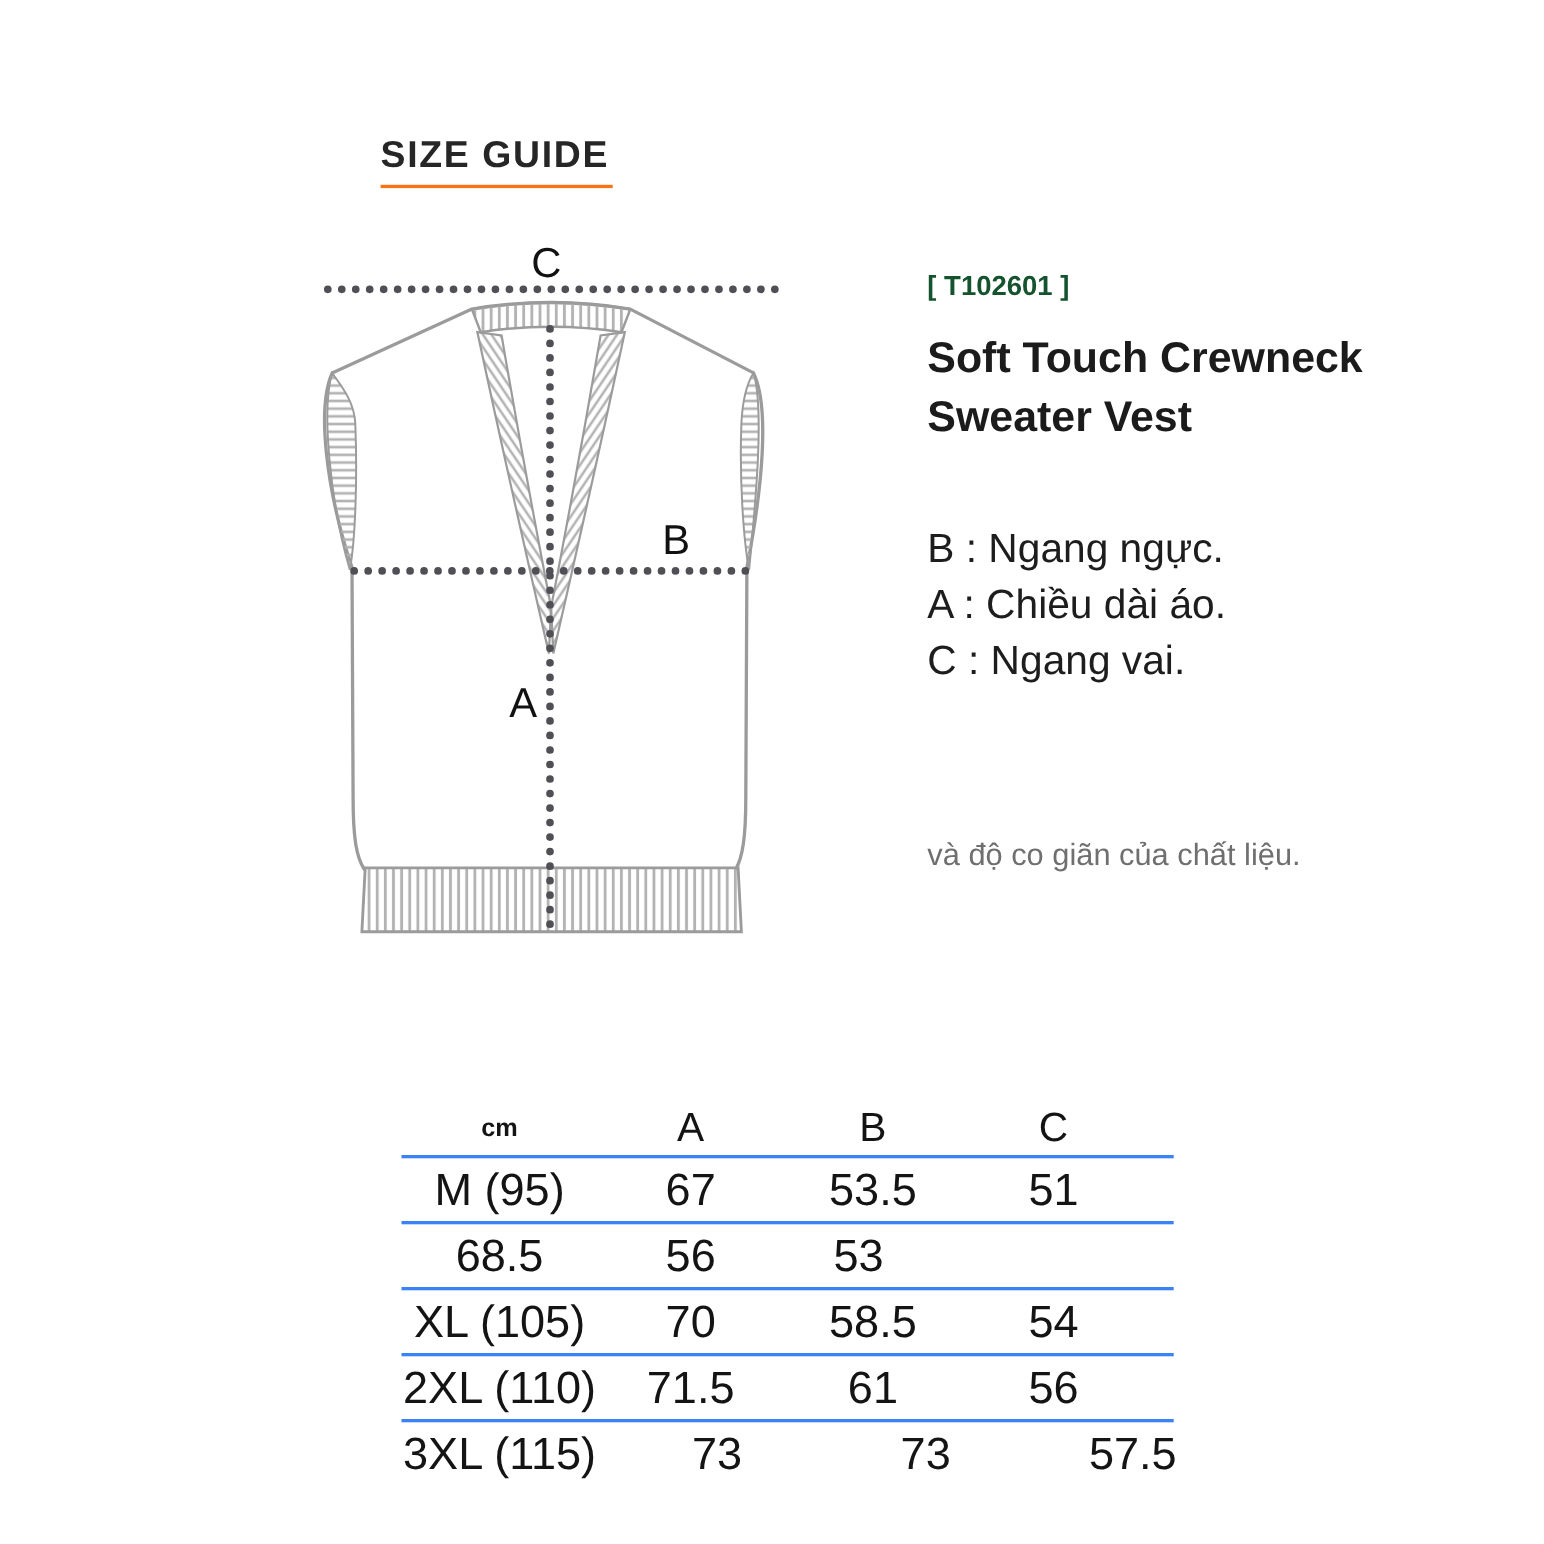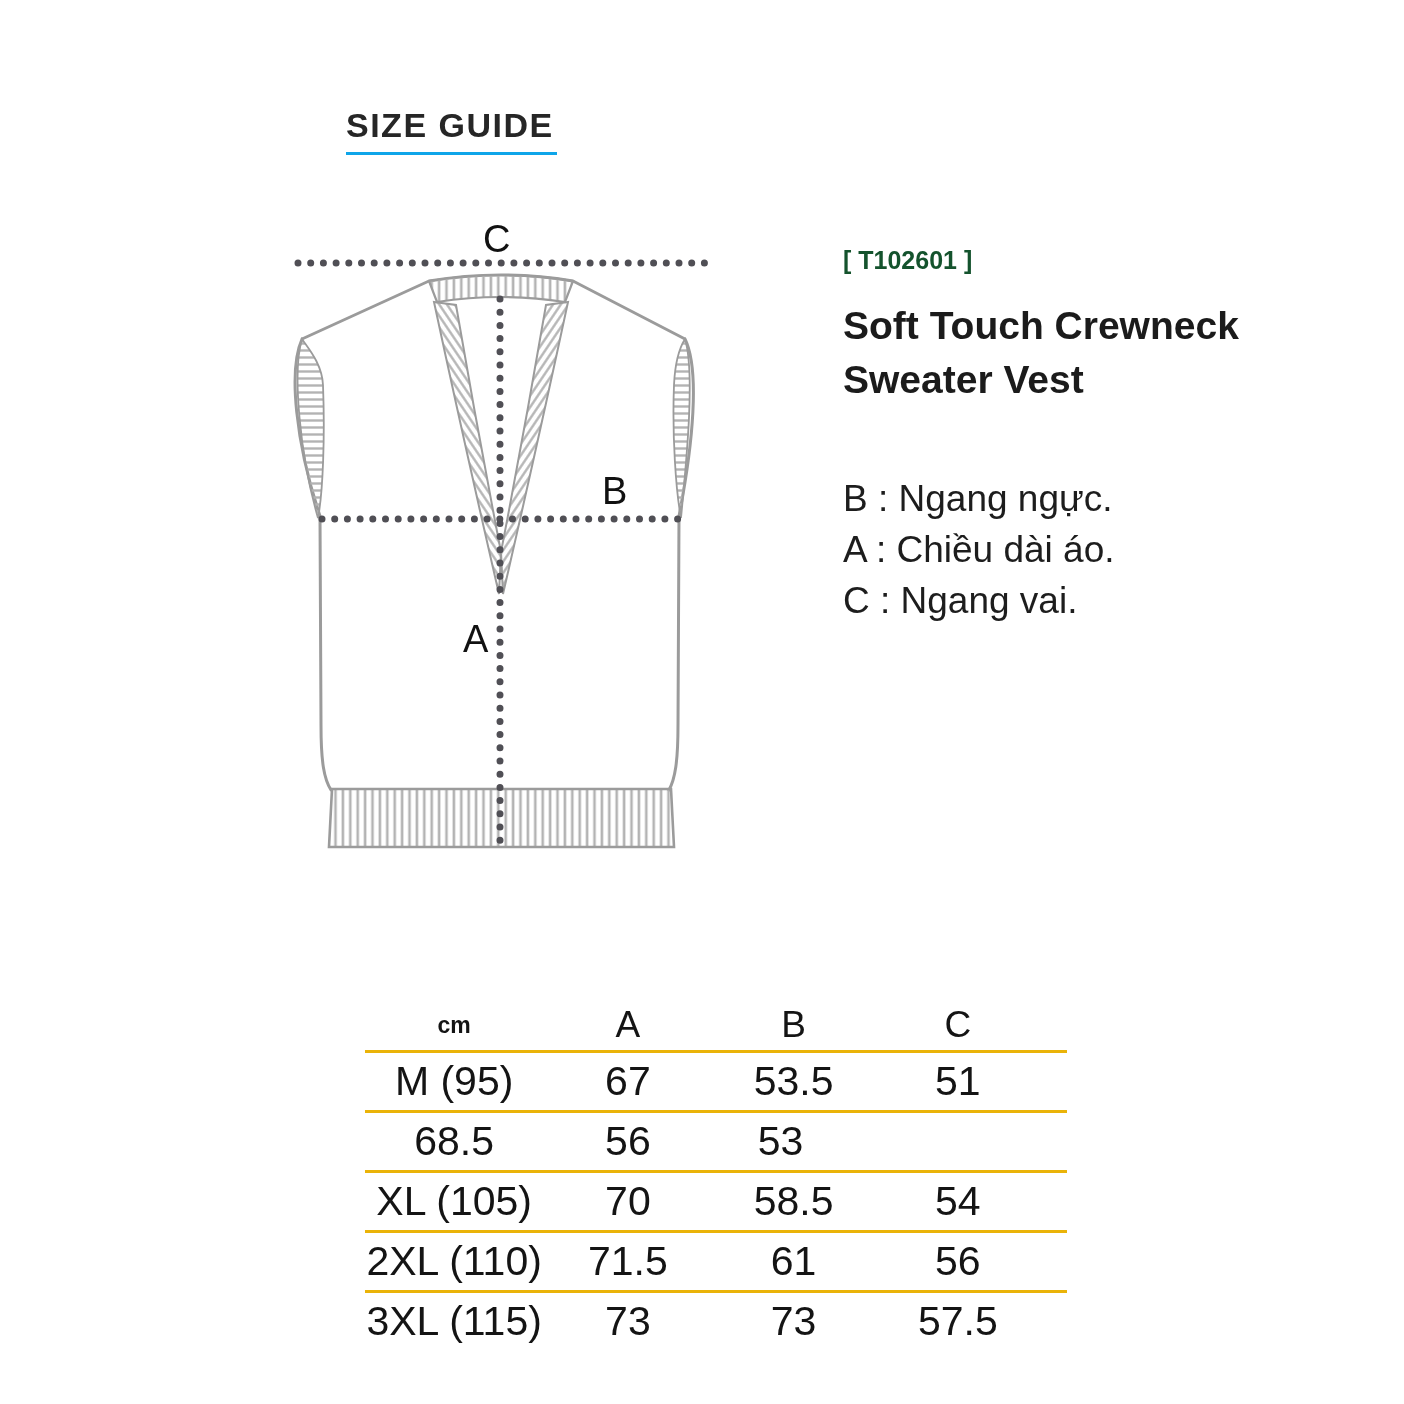--- a/index.html
+++ b/index.html
@@ -6,24 +6,24 @@
   body {
     width: 1404px; height: 1404px;
     background: #ffffff;
     position: relative;
     font-family: "Liberation Sans", "DejaVu Sans", sans-serif;
     color: #1d1d1d;
     overflow: hidden;
   }
 
   .page-title {
-    position: absolute; left: 346px; top: 106px;
+    position: absolute; left: 346px; top: 122px;
     font-size: 34px; font-weight: 600; letter-spacing: 1.5px;
     color: #262626;
-    border-bottom: 3px solid #0ea5e9;
+    border-bottom: 3px solid #f97316;
     padding: 0 3px 7px 0;
   }
 
   .vest-svg { position: absolute; left: 280px; top: 200px; }
 
   .product-code {
     position: absolute; left: 843px; top: 246px;
     font-size: 25px; font-weight: 700; color: #14532d;
   }
   .product-name {
@@ -44,26 +44,26 @@
 
   .size-table {
     position: absolute; left: 365px; top: 1000px; width: 702px;
   }
   .st-row {
     display: grid;
     grid-template-columns: 25.4% 24.1% 23.1% 27.4%;
     height: 57px;
     align-items: center;
     text-align: center;
-    border-bottom: 3px solid #eab308;
+    border-bottom: 3px solid #3b82f6;
     font-size: 41px;
     color: #141414;
   }
   .st-row.st-header { height: 50px; font-size: 37px; }
-  .st-row.st-last { border-bottom: none; }
+  .st-row.st-last { border-bottom: none; gap: 24px; }
   .st-cell-unit { font-size: 23px; font-weight: 700; }
   .st-cell-c { padding-right: 26px; }
 </style>
 </head>
 <body>
 
 <div class="page-title">SIZE GUIDE</div>
 
 <svg class="vest-svg" width="440" height="660" viewBox="0 0 440 660" xmlns="http://www.w3.org/2000/svg">
   <defs>
@@ -115,20 +115,21 @@
   <div>Sweater Vest</div>
 </div>
 
 <div class="measure-legend">
   <div>B : Ngang ngực.</div>
   <div>A : Chiều dài áo.</div>
   <div>C : Ngang vai.</div>
 </div>
 
 <div class="note">
+  <div>và độ co giãn của chất liệu.</div>
 </div>
 
 <div class="size-table">
   <div class="st-row st-header">
     <div class="st-cell-unit">cm</div>
     <div>A</div>
     <div>B</div>
     <div class="st-cell-c">C</div>
   </div>
 

